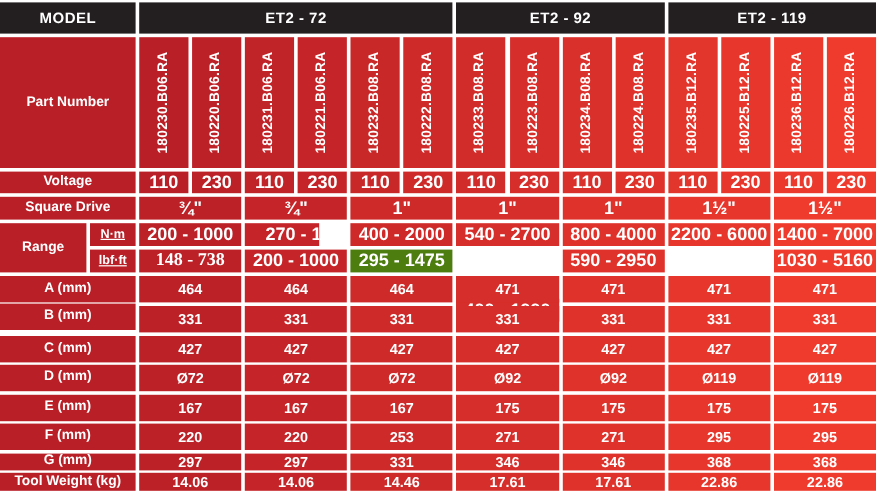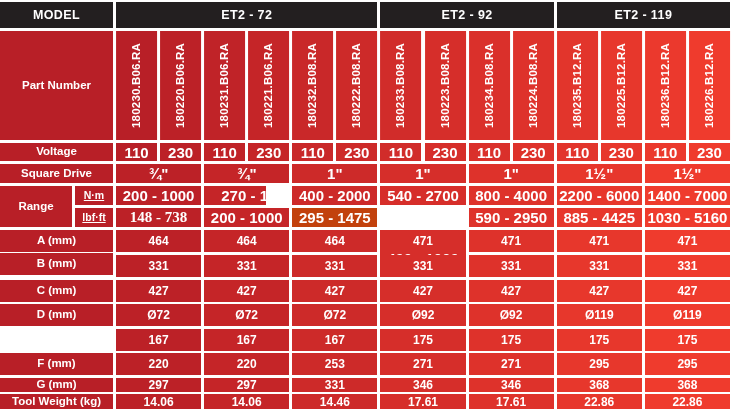--- a/index.html
+++ b/index.html
@@ -50,20 +50,21 @@
     <div class="cell lbl" style="left: 0px; top: 31px; width: 113px; height: 109px; background: rgb(184, 31, 39);">Part Number</div>
     <div class="cell lbl" style="left: 0px; top: 143px; width: 113px; height: 18px; background: rgb(184, 31, 39);">Voltage</div>
     <div class="cell lbl" style="left: 0px; top: 164px; width: 113px; height: 19px; background: rgb(184, 31, 39);">Square Drive</div>
     <div class="cell lbl" style="left: 0px; top: 186px; width: 72px; height: 41px; background: rgb(184, 31, 39);">Range</div>
     <div class="cell unit" style="left: 75px; top: 186px; width: 38px; height: 19px; background: rgb(184, 31, 39);">N·m</div>
     <div class="cell unit" style="left: 75px; top: 208px; width: 38px; height: 19px; background: rgb(184, 31, 39);">lbf·ft</div>
     <div class="cell lbl" style="left: 0px; top: 230px; width: 113px; height: 22px; background: rgb(184, 31, 39);">A (mm)</div>
     <div class="cell lbl" style="left: 0px; top: 253px; width: 113px; height: 22px; background: rgb(184, 31, 39);">B (mm)</div>
     <div class="cell lbl" style="left: 0px; top: 280px; width: 113px; height: 22px; background: rgb(184, 31, 39);">C (mm)</div>
     <div class="cell lbl" style="left: 0px; top: 304px; width: 113px; height: 22px; background: rgb(184, 31, 39);">D (mm)</div>
+    <div class="cell lbl" style="left: 0px; top: 329px; width: 113px; height: 22px; background: rgb(184, 31, 39);">E (mm)</div>
     <div class="cell lbl" style="left: 0px; top: 353px; width: 113px; height: 22px; background: rgb(184, 31, 39);">F (mm)</div>
     <div class="cell lbl" style="left: 0px; top: 378px; width: 113px; height: 14px; background: rgb(184, 31, 39);">G (mm)</div>
     <div class="cell lbl" style="left: 0px; top: 394px; width: 113px; height: 15px; background: rgb(184, 31, 39);">Tool Weight (kg)</div>
     <div class="cell part" style="left: 116px; top: 31px; width: 41.0714px; height: 109px; background: rgb(184, 31, 39);">180230.B06.RA</div>
     <div class="cell part" style="left: 160.071px; top: 31px; width: 41.0714px; height: 109px; background: rgb(188, 33, 39);">180220.B06.RA</div>
     <div class="cell part" style="left: 204.143px; top: 31px; width: 41.0714px; height: 109px; background: rgb(192, 35, 40);">180231.B06.RA</div>
     <div class="cell part" style="left: 248.214px; top: 31px; width: 41.0714px; height: 109px; background: rgb(197, 37, 40);">180221.B06.RA</div>
     <div class="cell part" style="left: 292.286px; top: 31px; width: 41.0714px; height: 109px; background: rgb(201, 40, 41);">180232.B08.RA</div>
     <div class="cell part" style="left: 336.357px; top: 31px; width: 41.0714px; height: 109px; background: rgb(205, 42, 41);">180222.B08.RA</div>
     <div class="cell part" style="left: 380.429px; top: 31px; width: 41.0714px; height: 109px; background: rgb(209, 44, 42);">180233.B08.RA</div>
@@ -97,24 +98,23 @@
     <div class="cell val-sm" style="left: 644.857px; top: 164px; width: 85.1429px; height: 19px; background: rgb(239, 59, 45);">1½"</div>
     <div class="cell val-sm" style="left: 116px; top: 186px; width: 85.1429px; height: 19px; background: rgb(188, 33, 39);">200 - 1000</div>
     <div class="cell val-sm" style="left: 204.143px; top: 186px; width: 62px; height: 19px; background: rgb(197, 37, 40); padding-left: 44px;">270 - 1350</div>
     <div class="cell val-sm" style="left: 292.286px; top: 186px; width: 85.1429px; height: 19px; background: rgb(205, 42, 41);">400 - 2000</div>
     <div class="cell val-sm" style="left: 380.429px; top: 186px; width: 85.1429px; height: 19px; background: rgb(214, 46, 42);">540 - 2700</div>
     <div class="cell val-sm" style="left: 468.571px; top: 186px; width: 85.1429px; height: 19px; background: rgb(222, 50, 43);">800 - 4000</div>
     <div class="cell val-sm" style="left: 556.714px; top: 186px; width: 85.1429px; height: 19px; background: rgb(231, 55, 44);">2200 - 6000</div>
     <div class="cell val-sm" style="left: 644.857px; top: 186px; width: 85.1429px; height: 19px; background: rgb(239, 59, 45);">1400 - 7000</div>
     <div class="cell val-sm" style="left: 116px; top: 208px; width: 85.1429px; height: 19px; background: rgb(188, 33, 39); font-family: Liberation Serif, serif;">148 - 738</div>
     <div class="cell val-sm" style="left: 204.143px; top: 208px; width: 85.1429px; height: 19px; background: rgb(197, 37, 40);">200 - 1000</div>
-    <div class="cell val-sm" style="left: 292.286px; top: 208px; width: 85.1429px; height: 19px; background: #c2410c; text-align: right;">295 - 1475</div>
+    <div class="cell val-sm" style="left: 292.286px; top: 208px; width: 85.1429px; height: 19px; background: #4d7c0f; text-align: right;">295 - 1475</div>
     <div class="cell val-sm" style="left: 380.429px; top: 208px; width: 85.1429px; height: 19px; background: rgb(214, 46, 42); margin-top: 41px;">400 - 1990</div>
     <div class="cell val-sm" style="left: 468.571px; top: 208px; width: 85.1429px; height: 19px; background: rgb(222, 50, 43);">590 - 2950</div>
-    <div class="cell val-sm" style="left: 556.714px; top: 208px; width: 85.1429px; height: 19px; background: rgb(231, 55, 44);">885 - 4425</div>
     <div class="cell val-sm" style="left: 644.857px; top: 208px; width: 85.1429px; height: 19px; background: rgb(239, 59, 45);">1030 - 5160</div>
     <div class="cell val" style="left: 116px; top: 230px; width: 85.1429px; height: 22px; background: rgb(188, 33, 39);">464</div>
     <div class="cell val" style="left: 204.143px; top: 230px; width: 85.1429px; height: 22px; background: rgb(197, 37, 40);">464</div>
     <div class="cell val" style="left: 292.286px; top: 230px; width: 85.1429px; height: 22px; background: rgb(205, 42, 41);">464</div>
     <div class="cell val" style="left: 380.429px; top: 230px; width: 85.1429px; height: 22px; background: rgb(214, 46, 42);">471</div>
     <div class="cell val" style="left: 468.571px; top: 230px; width: 85.1429px; height: 22px; background: rgb(222, 50, 43);">471</div>
     <div class="cell val" style="left: 556.714px; top: 230px; width: 85.1429px; height: 22px; background: rgb(231, 55, 44);">471</div>
     <div class="cell val" style="left: 644.857px; top: 230px; width: 85.1429px; height: 22px; background: rgb(239, 59, 45);">471</div>
     <div class="cell val" style="left: 116px; top: 255px; width: 85.1429px; height: 22px; background: rgb(188, 33, 39);">331</div>
     <div class="cell val" style="left: 204.143px; top: 255px; width: 85.1429px; height: 22px; background: rgb(197, 37, 40);">331</div>

